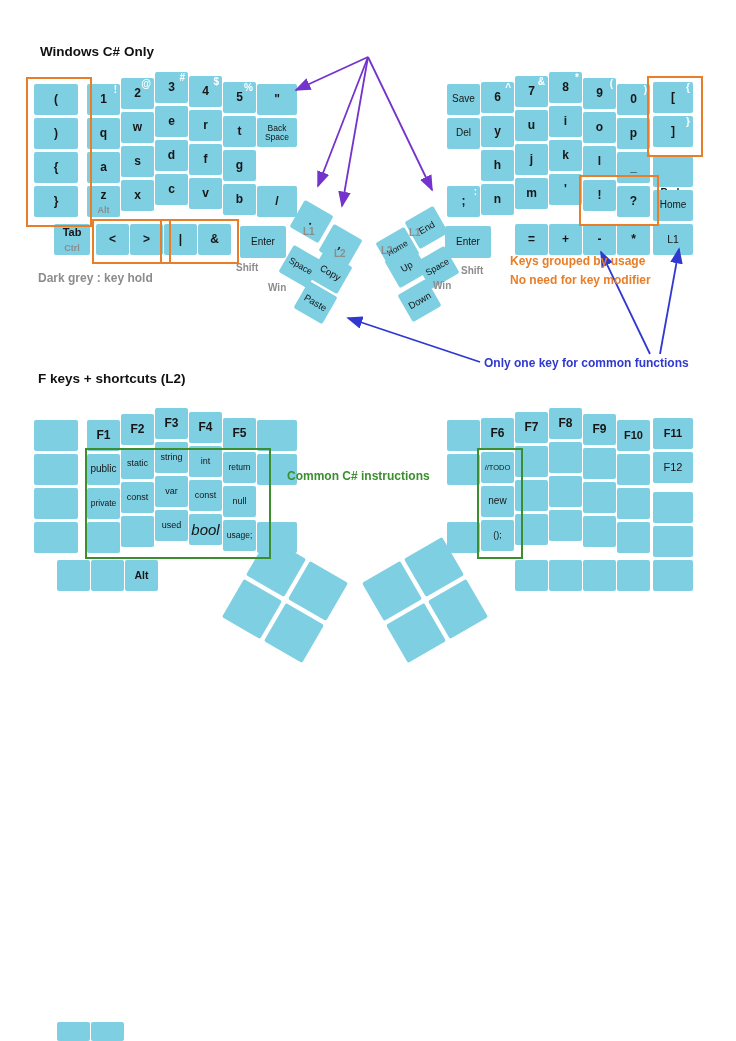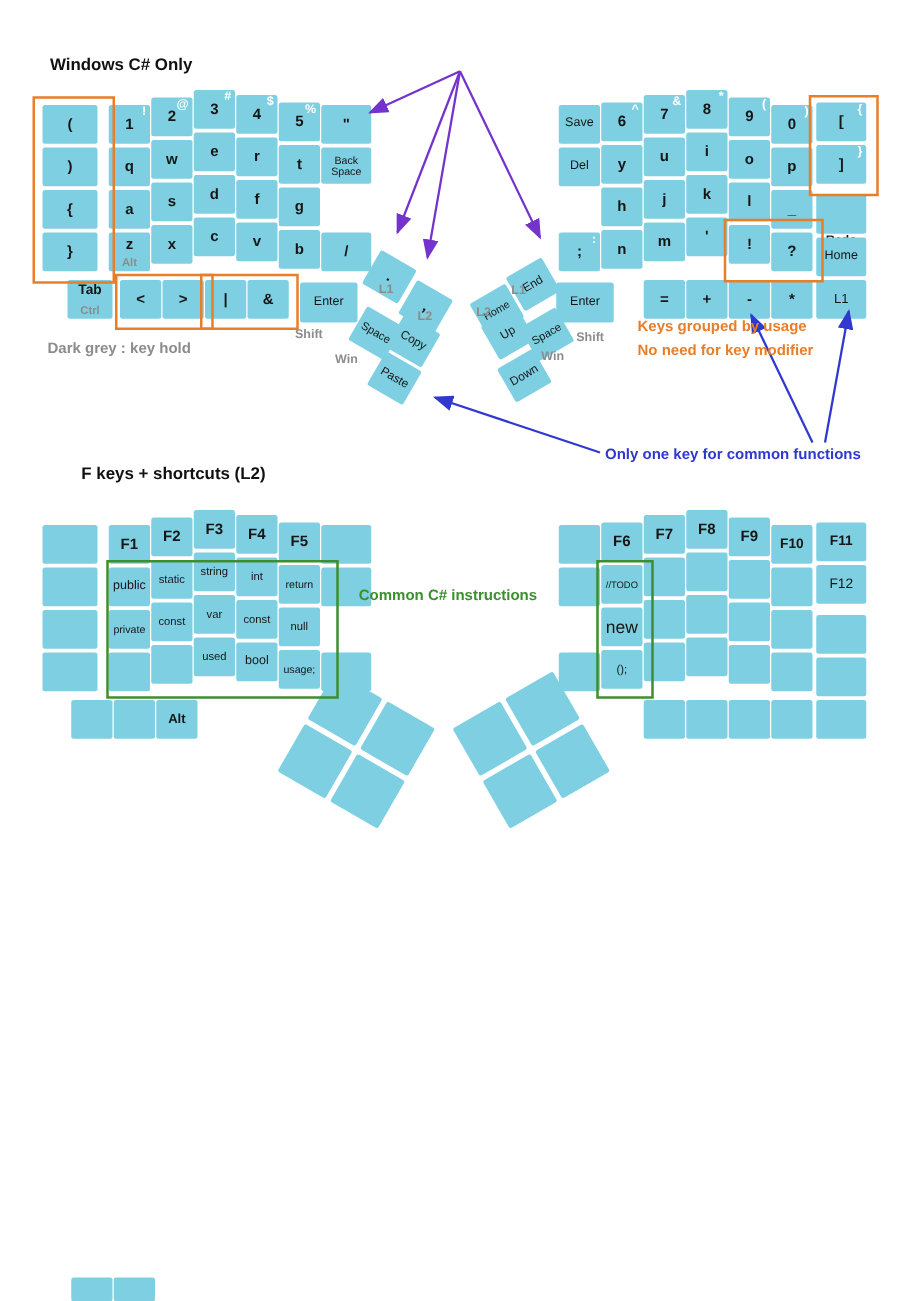--- a/index.html
+++ b/index.html
@@ -15,21 +15,21 @@
   .hbox{position:absolute;border:2px solid;background:transparent;z-index:3;pointer-events:none;}
   .ghost{position:absolute;color:var(--grey);font-weight:bold;font-size:10px;z-index:4;line-height:1;}
   #arrows{position:absolute;left:0;top:0;z-index:5;pointer-events:none;}
   .note{position:absolute;white-space:nowrap;line-height:1.2;z-index:6;font-weight:bold;}
   .t-layer1{left:40px;top:44px;font-size:13.5px;color:#111;}
   .t-easy{left:250px;top:33px;font-size:12px;color:var(--purple);}
   .t-darkgrey{left:38px;top:271px;font-size:12px;color:var(--grey);}
   .t-grouped1{left:510px;top:254px;font-size:12px;color:var(--orange);}
   .t-grouped2{left:510px;top:273px;font-size:12px;color:var(--orange);}
   .t-onekey{left:484px;top:356px;font-size:12px;color:var(--blue);}
-  .t-layer2{left:38px;top:371px;font-size:13.5px;color:#111;margin-left:27px;}
+  .t-layer2{left:38px;top:371px;font-size:13.5px;color:#111;}
   .t-csharp{left:287px;top:469px;font-size:12px;color:var(--green);}
 </style>
 </head>
 <body>
 
 <div id="canvas">
   <div class="note t-layer1">Windows C# Only</div>
   <div class="note t-darkgrey">Dark grey : key hold</div>
   <div class="note t-grouped1">Keys grouped by usage</div>
   <div class="note t-grouped2">No need for key modifier</div>
@@ -320,21 +320,21 @@
       <div class="key" style="left: 189px; top: 412px; width: 33px; height: 31px;">
         <span class="main" style="font-size: 12px; font-weight: bold;">F4</span>
       </div>
       <div class="key" style="left: 189px; top: 446px; width: 33px; height: 31px;">
         <span class="main" style="font-size: 9px; font-weight: normal;">int</span>
       </div>
       <div class="key" style="left: 189px; top: 480px; width: 33px; height: 31px;">
         <span class="main" style="font-size: 9px; font-weight: normal;">const</span>
       </div>
       <div class="key" style="left: 189px; top: 514px; width: 33px; height: 31px;">
-        <span class="main" style="font-size: 10px; font-weight: normal;">bool</span>
+        <span class="main" style="font-size: 15px; font-weight: normal; font-style: italic;">bool</span>
       </div>
       <div class="key" style="left: 223px; top: 418px; width: 33px; height: 31px;">
         <span class="main" style="font-size: 12px; font-weight: bold;">F5</span>
       </div>
       <div class="key" style="left: 223px; top: 452px; width: 33px; height: 31px;">
         <span class="main" style="font-size: 8.5px; font-weight: normal;">return</span>
       </div>
       <div class="key" style="left: 223px; top: 486px; width: 33px; height: 31px;">
         <span class="main" style="font-size: 9px; font-weight: normal;">null</span>
       </div>
@@ -360,21 +360,21 @@
       <div class="key" style="left: 447px; top: 420px; width: 33px; height: 31px;"></div>
       <div class="key" style="left: 447px; top: 454px; width: 33px; height: 31px;"></div>
       <div class="key" style="left: 447px; top: 522px; width: 33px; height: 31px;"></div>
       <div class="key" style="left: 481px; top: 418px; width: 33px; height: 31px;">
         <span class="main" style="font-size: 12px; font-weight: bold;">F6</span>
       </div>
       <div class="key" style="left: 481px; top: 452px; width: 33px; height: 31px;">
         <span class="main" style="font-size: 7.5px; font-weight: normal;">//TODO</span>
       </div>
       <div class="key" style="left: 481px; top: 486px; width: 33px; height: 31px;">
-        <span class="main" style="font-size: 14px; font-weight: normal;">new</span>
+        <span class="main" style="font-size: 10px; font-weight: normal;">new</span>
       </div>
       <div class="key" style="left: 481px; top: 520px; width: 33px; height: 31px;">
         <span class="main" style="font-size: 9px; font-weight: normal;">();</span>
       </div>
       <div class="key" style="left: 515px; top: 412px; width: 33px; height: 31px;">
         <span class="main" style="font-size: 12px; font-weight: bold;">F7</span>
       </div>
       <div class="key" style="left: 515px; top: 446px; width: 33px; height: 31px;"></div>
       <div class="key" style="left: 515px; top: 480px; width: 33px; height: 31px;"></div>
       <div class="key" style="left: 515px; top: 514px; width: 33px; height: 31px;"></div>

